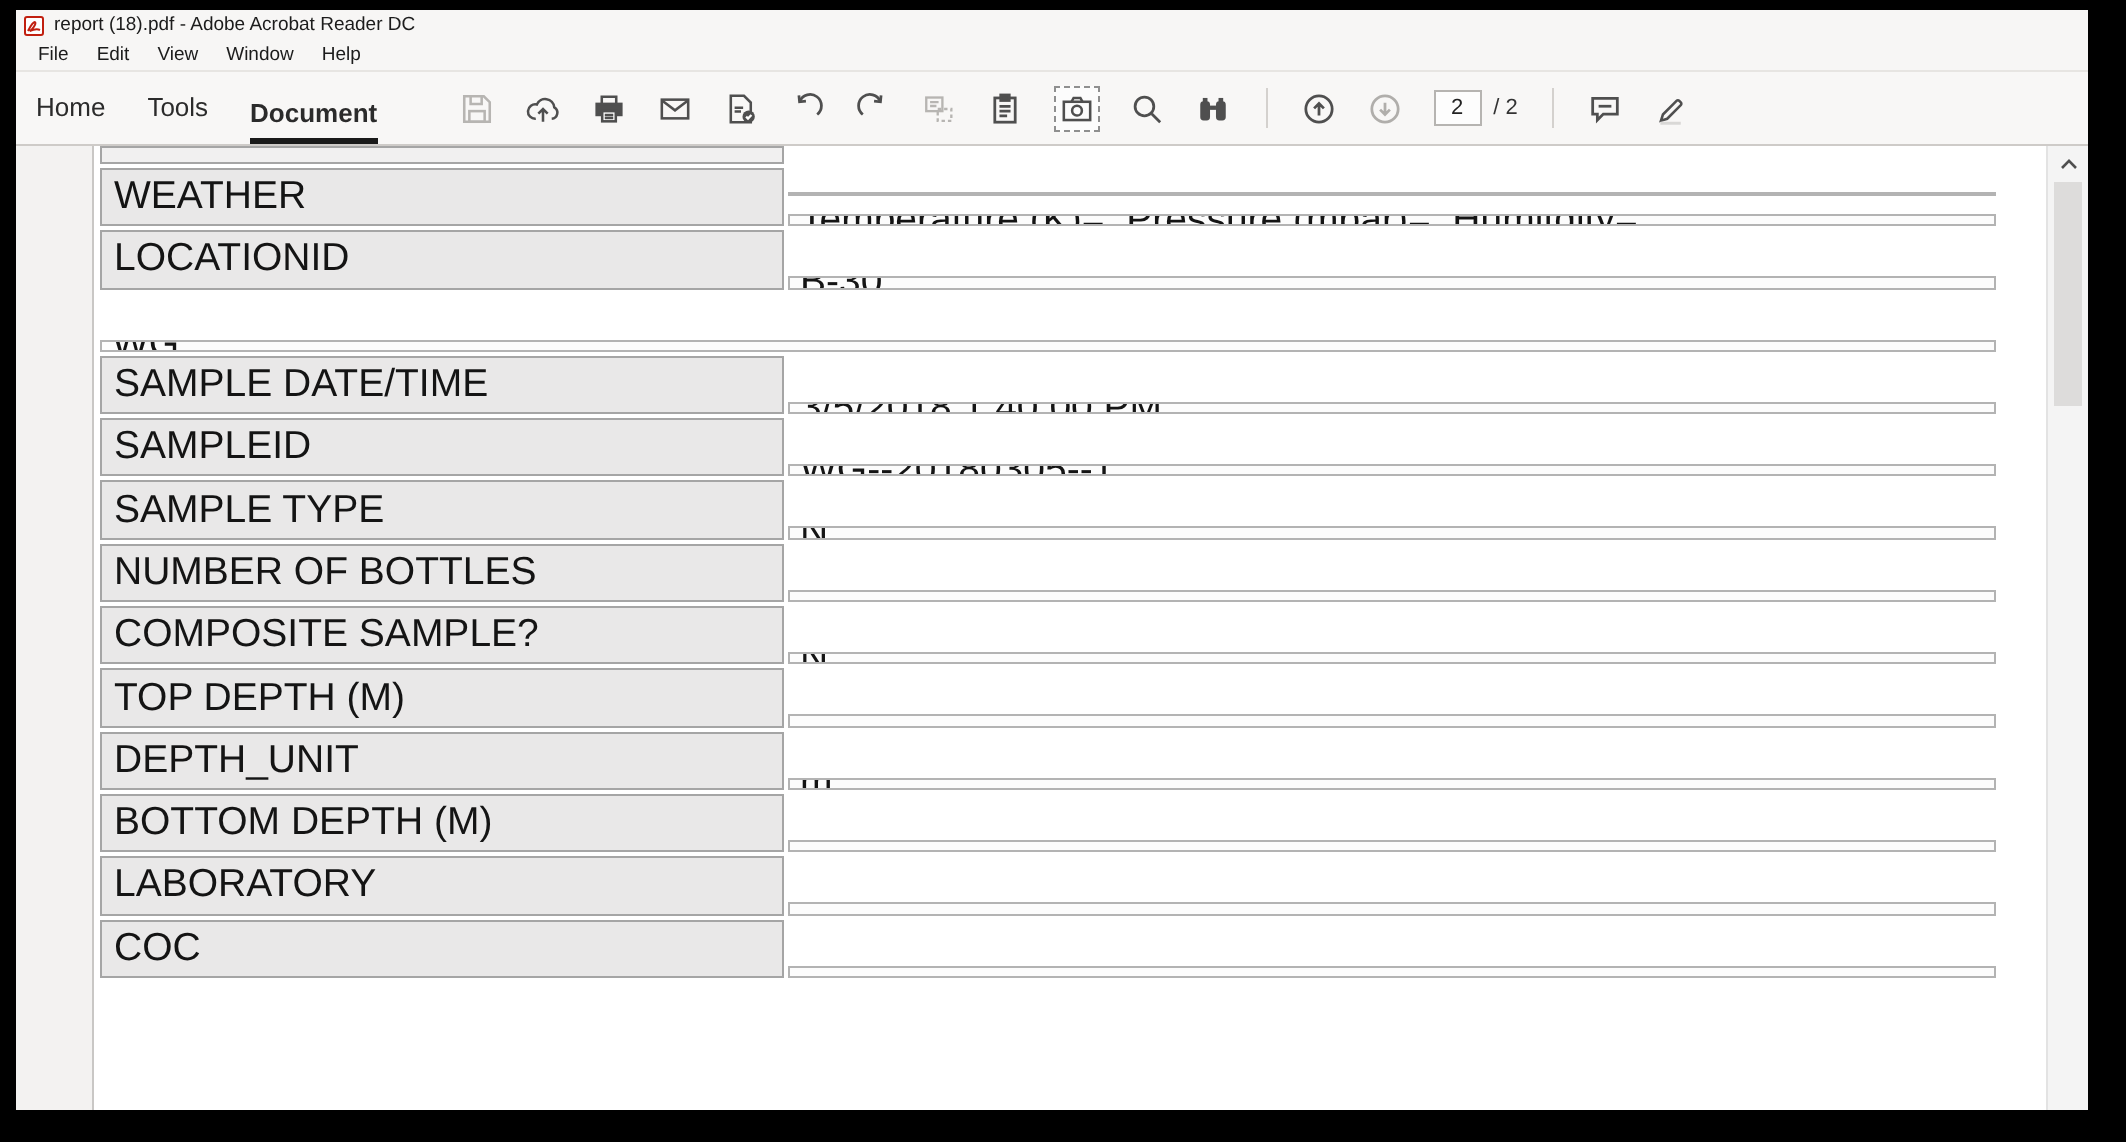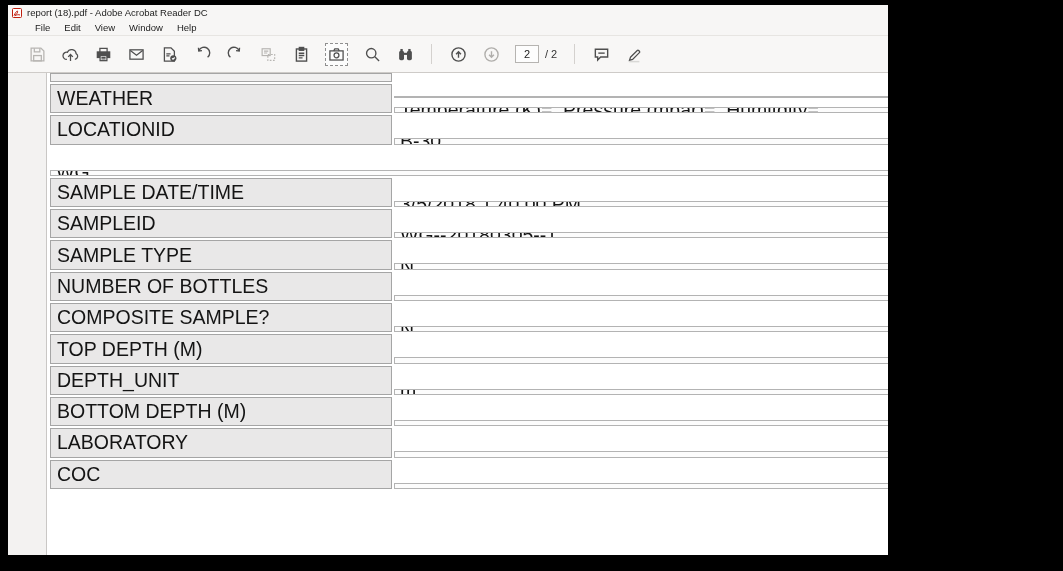--- a/index.html
+++ b/index.html
@@ -2,33 +2,33 @@
 <html><head>
 <meta charset="utf-8">
 <style>
   * { margin:0; padding:0; box-sizing:border-box; }
   body { background:#222; }
   .stage {
     position:relative; width:1063px; height:571px; background:#000;
     font-family:"Liberation Sans", sans-serif; overflow:hidden;
   }
   .app-window {
-    position:absolute; left:8px; top:5px; width:880px; height:550px;
+    position:absolute; left:8px; top:5px; width:1036px; height:550px;
     background:#f8f7f6; overflow:hidden;
   }
   
   .titlebar {
     height:15px; background:#f7f6f5; display:flex; align-items:center;
     padding-left:4px; gap:5px; font-size:9.5px; color:#1c1c1c; white-space:nowrap;
   }
   .pdf-logo { width:10px; height:10px; flex:0 0 auto; }
   
   .menubar {
     height:15px; background:#f7f6f5; display:flex; align-items:center;
-    padding-left:20px; font-size:9.5px; color:#1c1c1c;
+    padding-left:4px; font-size:9.5px; color:#1c1c1c;
   }
   .menu-item { padding:0 7px; }
   
   .toolbar {
     height:38px; background:#f8f7f6;
     border-top:1px solid #e7e5e2; border-bottom:1px solid #cecbc8;
     display:flex; align-items:center;
   }
   .tabs { display:flex; align-items:flex-end; height:100%; margin-left:10px; }
   .tab {
@@ -94,20 +94,25 @@
 
     <div class="menubar">
         <span class="menu-item">File</span>
         <span class="menu-item">Edit</span>
         <span class="menu-item">View</span>
         <span class="menu-item">Window</span>
         <span class="menu-item">Help</span>
       </div>
 
     <div class="toolbar">
+      <div class="tabs">
+        <span class="tab">Home</span>
+        <span class="tab">Tools</span>
+        <span class="tab active">Document</span>
+      </div>
 
       <div class="tool-icons">
 
         <span class="tbtn">
           <svg viewBox="0 0 16 16" fill="none" stroke="#b7b5b2" stroke-width="1.2">
             <path d="M2 2 h9.2 L14 4.8 V14 H2 Z"></path>
             <path d="M5 2 v3.6 h5.2 V2"></path>
             <rect x="4.4" y="9" width="7.2" height="5"></rect>
           </svg>
         </span>

